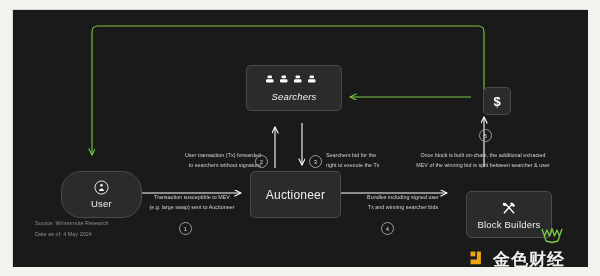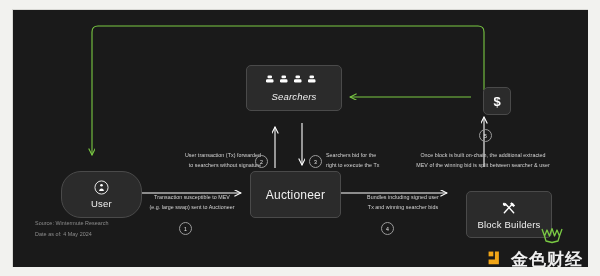--- a/index.html
+++ b/index.html
@@ -55,21 +55,21 @@
     border:1px solid #9a9a9a;color:#e8e8e8;font-size:5.2px;
     display:flex;align-items:center;justify-content:center;
     background:transparent;
   }
   #source{
     position:absolute;left:22px;top:208px;color:#8d8d8d;
     font-size:5.4px;line-height:1.95;letter-spacing:.05px;text-align:left;
   }
   #wm-logo{position:absolute;left:526px;top:216px;width:26px;height:18px;}
   #brand{
-    position:absolute;left:474px;top:240px;
+    position:absolute;left:456px;top:240px;
     display:flex;align-items:center;gap:5px;
   }
   #brand .bmark{width:19px;height:19px;position:relative;}
   #brand .btext{
     color:#efefef;font-size:17px;font-weight:bold;letter-spacing:1px;
     font-family:"DejaVu Sans",sans-serif;line-height:1;
   }
 </style>
 </head>
 <body>

